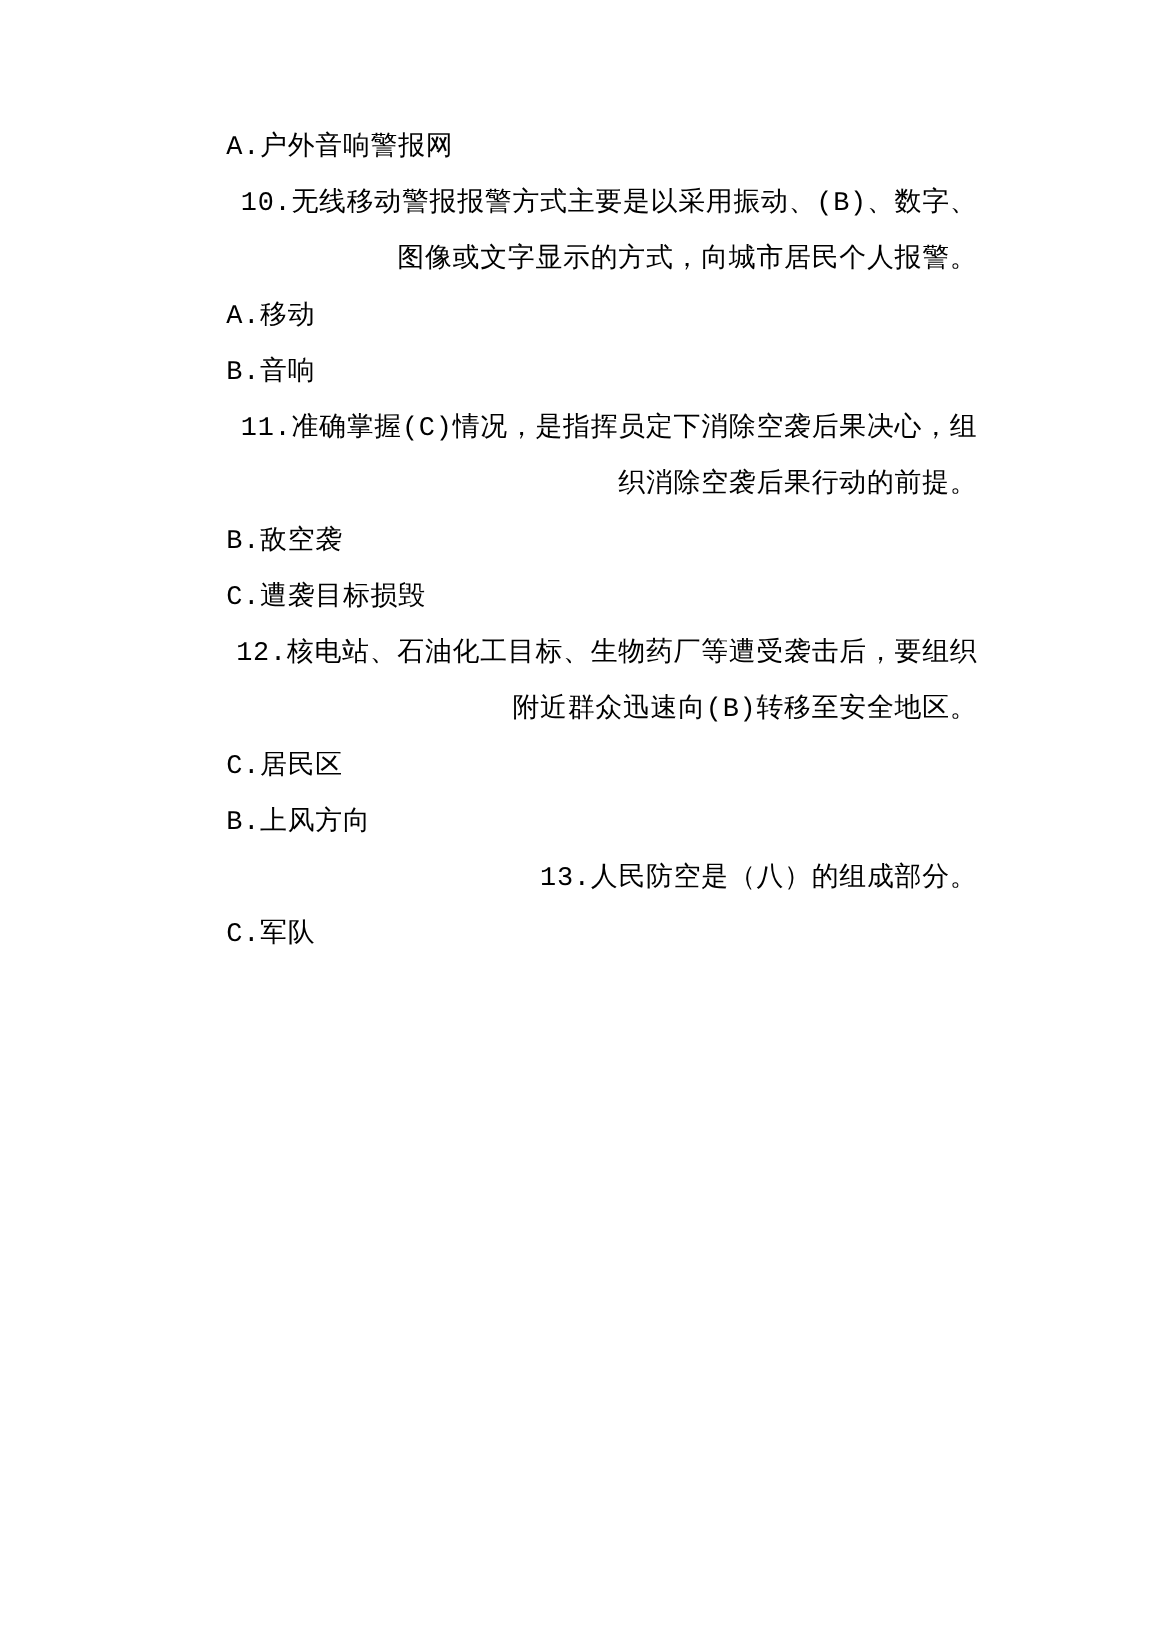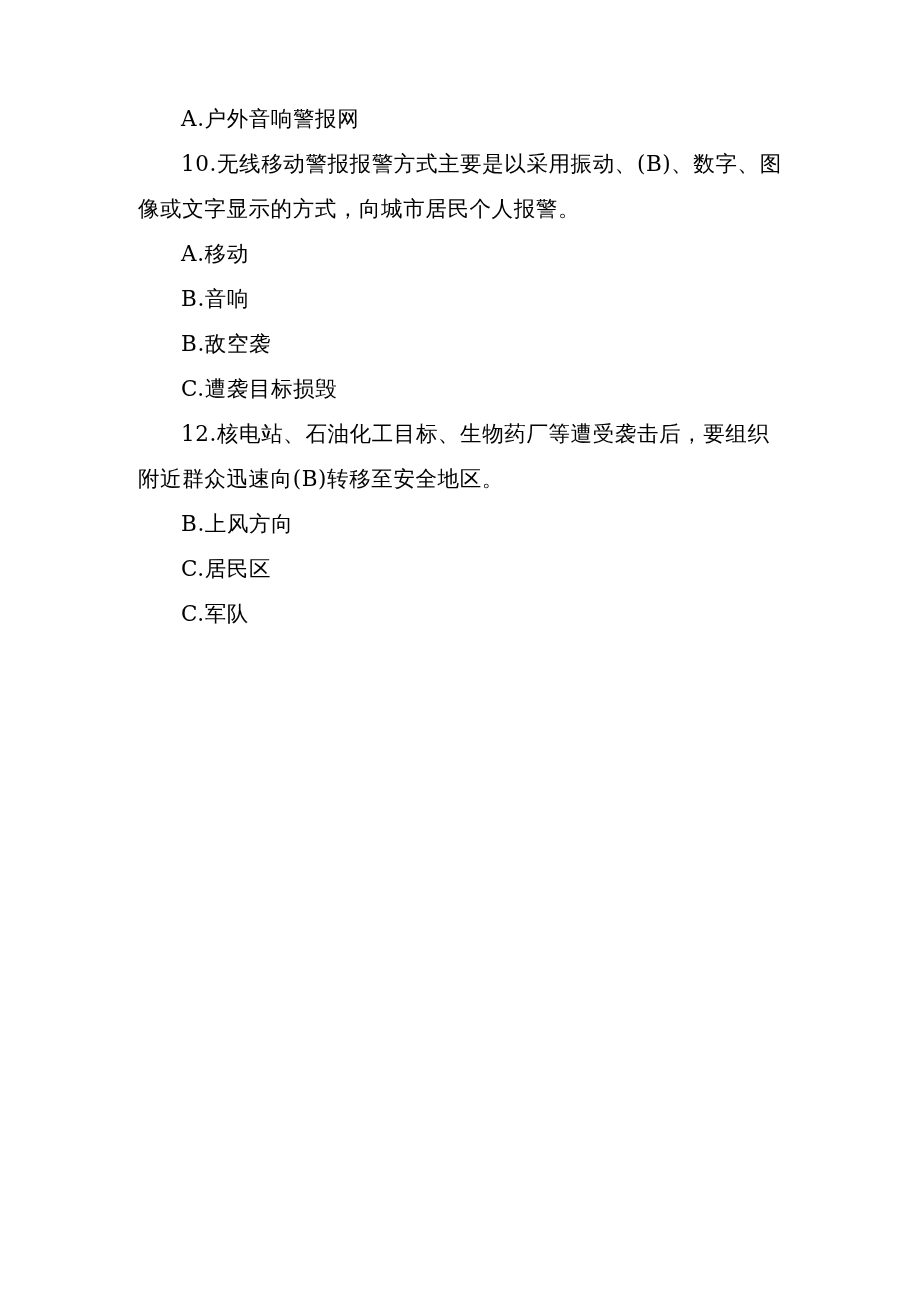--- a/index.html
+++ b/index.html
@@ -17,27 +17,29 @@
   .page {
     position: relative;
     width: 920px;
     height: 1301px;
     box-sizing: border-box;
     padding: 96px 138px 40px 138px;
   }
   .doc-body {
     font-size: 21.5px;
     line-height: 45px;
+    font-family: Liberation Mono, monospace;
   }
   .para {
     margin: 0;
     padding: 0;
     text-indent: 2em;
     letter-spacing: 0.6px;
     word-break: break-all;
+    text-align: right;
   }
   .opt {
     margin: 0;
     padding: 0;
     text-indent: 2em;
     letter-spacing: 0.6px;
   }
   .opt-wide {
     text-indent: 2.2em;
   }
@@ -47,24 +49,26 @@
 
 <div class="page">
   <div class="doc-body">
 
     <p class="opt">A.户外音响警报网</p>
 
     <p class="para">10.无线移动警报报警方式主要是以采用振动、(B)、数字、图像或文字显示的方式，向城市居民个人报警。</p>
     <p class="opt">A.移动</p>
     <p class="opt">B.音响</p>
 
+    <p class="para">11.准确掌握(C)情况，是指挥员定下消除空袭后果决心，组织消除空袭后果行动的前提。</p>
     <p class="opt">B.敌空袭</p>
     <p class="opt">C.遭袭目标损毁</p>
 
     <p class="para">12.核电站、石油化工目标、生物药厂等遭受袭击后，要组织附近群众迅速向(B)转移至安全地区。</p>
+    <p class="opt">C.居民区</p>
     <p class="opt">B.上风方向</p>
-    <p class="opt">C.居民区</p>
 
+    <p class="para">13.人民防空是（八）的组成部分。</p>
     <p class="opt">C.军队</p>
 
 
   </div>
 </div>
 
 </body></html>

